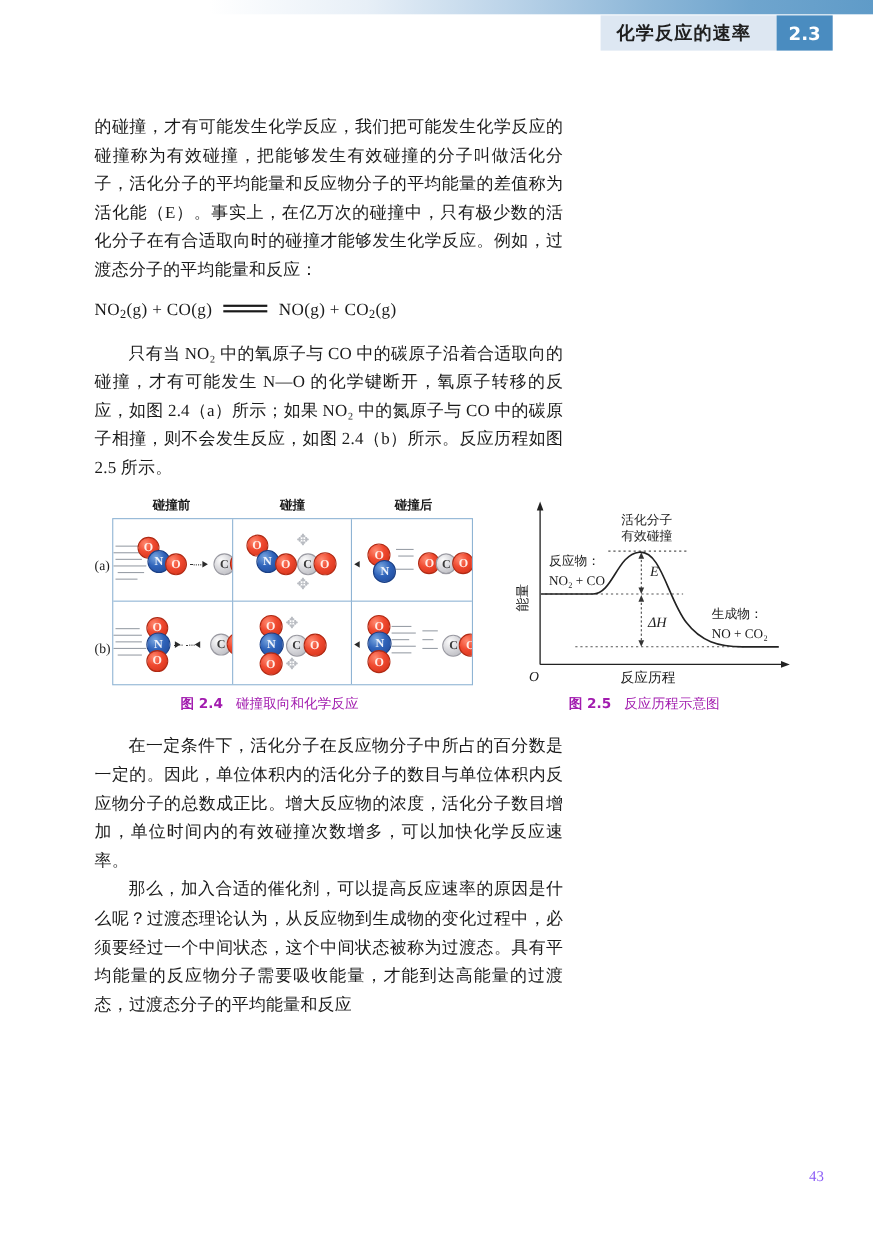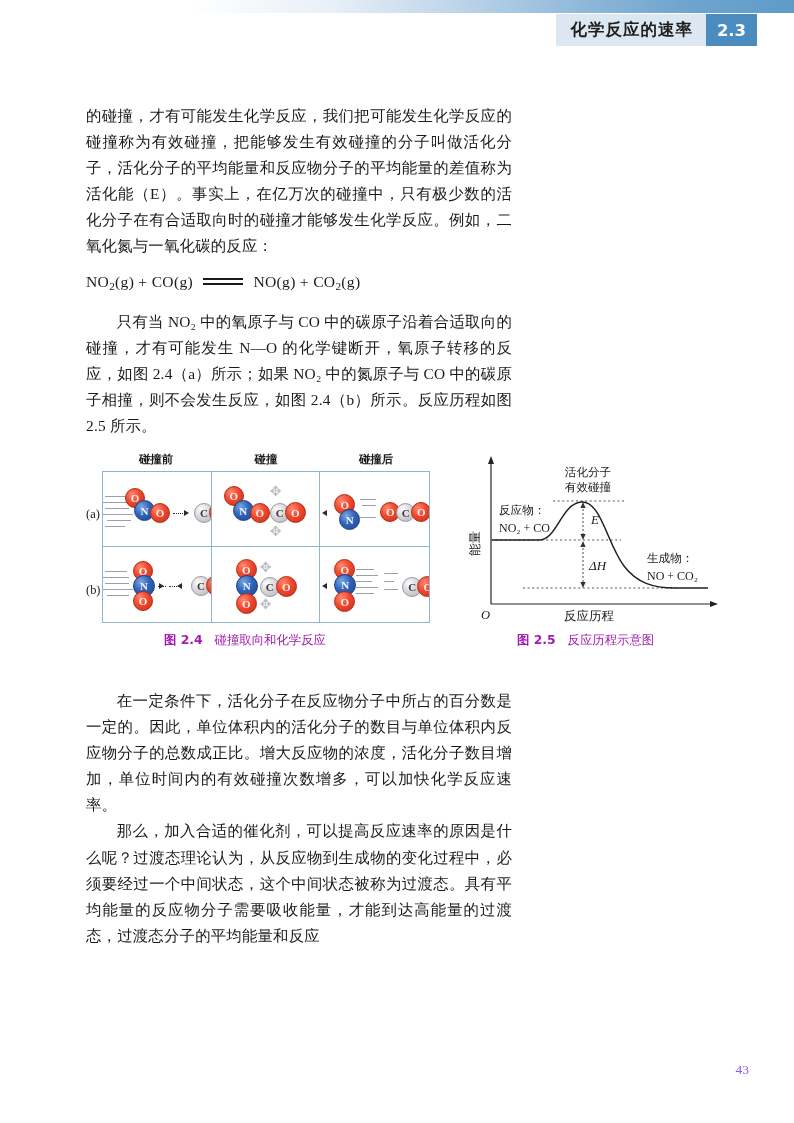--- a/index.html
+++ b/index.html
@@ -41,21 +41,21 @@
   }
   #header-title-box {
     background: #dde7f2;
     color: #1f1f1f;
     font-family: "DejaVu Sans", "Liberation Sans", sans-serif;
     font-weight: bold;
     font-size: 16.5px;
     letter-spacing: 1px;
     display: flex;
     align-items: center;
-    padding: 0 13px 0 15px;
+    padding: 0 23px 0 15px;
   }
   #header-number-box {
     background: #4a8cc0;
     color: #ffffff;
     font-family: "DejaVu Sans", "Liberation Sans", sans-serif;
     font-weight: bold;
     font-size: 16.5px;
     display: flex;
     align-items: center;
     justify-content: center;
@@ -245,21 +245,21 @@
     white-space: nowrap;
   }
   .figcap .num { font-weight: bold; }
   #cap24 { left: 78px;  top: 180px; }
   #cap25 { left: 431px; top: 180px; }
 
   
   #content-lower {
     position: absolute;
     left: 86px;
-    top: 688px;
+    top: 666px;
     width: 426px;
   }
 
   
   #page-number {
     position: absolute;
     right: 45px;
     top: 1062px;
     font-family: "Liberation Serif", serif;
     font-size: 13.5px;
@@ -271,21 +271,21 @@
 
 <div id="top-gradient-bar"></div>
 
 <div id="page-header">
   <div id="header-title-box">化学反应的速率</div>
   <div id="header-number-box">2.3</div>
 </div>
 
 <div id="content">
 
-  <p class="para">的碰撞，才有可能发生化学反应，我们把可能发生化学反应的碰撞称为有效碰撞，把能够发生有效碰撞的分子叫做活化分子，活化分子的平均能量和反应物分子的平均能量的差值称为活化能（E）。事实上，在亿万次的碰撞中，只有极少数的活化分子在有合适取向时的碰撞才能够发生化学反应。例如，二氧化氮与一氧化碳的反应：</p>
+  <p class="para">的碰撞，才有可能发生化学反应，我们把可能发生化学反应的碰撞称为有效碰撞，把能够发生有效碰撞的分子叫做活化分子，活化分子的平均能量和反应物分子的平均能量的差值称为活化能（E）。事实上，在亿万次的碰撞中，只有极少数的活化分子在有合适取向时的碰撞才能够发生化学反应。例如，过渡态分子的平均能量和反应：</p>
 
   <div id="equation-line">
     <span><span>NO</span><sub>2</sub><span>(g)</span></span>
     <span>+</span>
     <span><span>CO</span><span>(g)</span></span>
     <span class="eqarrow"></span>
     <span><span>NO</span><span>(g)</span></span>
     <span>+</span>
     <span><span>CO</span><sub>2</sub><span>(g)</span></span>
   </div>

